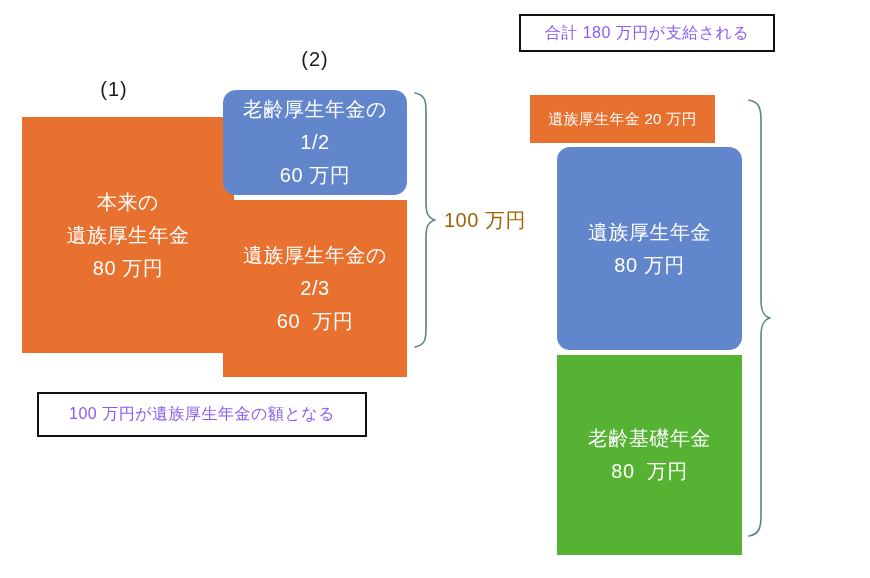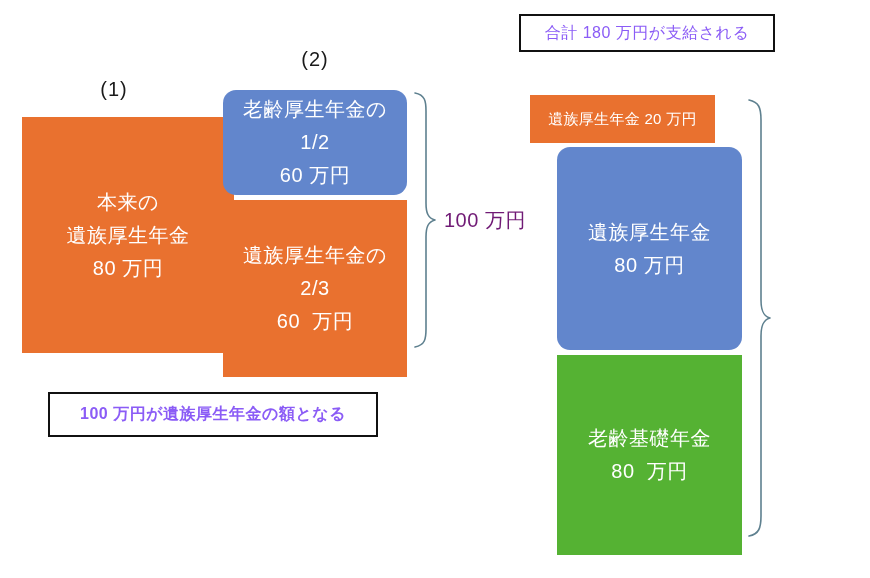--- a/index.html
+++ b/index.html
@@ -20,21 +20,21 @@
   .bg-green{background:var(--green,#55B233);}
 
   .callout{border:2px solid var(--border,#111);background:#fff;display:flex;
            align-items:center;justify-content:center;font-size:16px;letter-spacing:0.5px;
            white-space:pre;color:#8b5cf6;}
 
   .brace path{stroke:var(--brace,#5E808F);stroke-width:1.6;fill:none;
               stroke-linecap:round;stroke-linejoin:round;}
 
   .brace-label{display:flex;align-items:center;font-size:20px;letter-spacing:0.5px;
-               white-space:pre;color:#701a75;}
+               white-space:pre;color:#a16207;}
 </style>
 </head>
 <body>
 
 <div class="canvas">
 
   <div class="abs scene-label" style="left:22px;top:78px;width:184px;">(1)</div>
 
   <div class="abs fillbox bg-orange" style="left:22px;top:117px;width:212px;height:236px;">
     <div class="boxline">本来の</div>
@@ -57,21 +57,21 @@
   </div>
 
   <svg class="abs brace" style="left:412px;top:91px;" width="24" height="258" viewBox="0 0 24 258" aria-hidden="true">
     <path d="M3,2 C13,4 14,10 14,20 L14,112 C14,122 16,127 23,129 C16,131 14,136 14,146 L14,238 C14,248 13,254 3,256"></path>
   </svg>
 
   <div class="abs brace-label" style="left:444px;top:91px;height:258px;">100 万円</div>
 
   <div class="abs callout" style="left:519px;top:14px;width:256px;height:38px;">合計 180 万円が支給される</div>
 
-  <div class="abs callout" style="left:48px;top:392px;width:330px;height:45px;font-weight:bold;">100 万円が遺族厚生年金の額となる</div>
+  <div class="abs callout" style="left:37px;top:392px;width:330px;height:45px;">100 万円が遺族厚生年金の額となる</div>
 
   <div class="abs fillbox small bg-orange" style="left:530px;top:95px;width:185px;height:48px;">
     <div class="boxline">遺族厚生年金 20 万円</div>
   </div>
 
   <div class="abs fillbox bg-blue" style="left:557px;top:147px;width:185px;height:203px;">
     <div class="boxline">遺族厚生年金</div>
     <div class="boxline">80 万円</div>
   </div>
 

